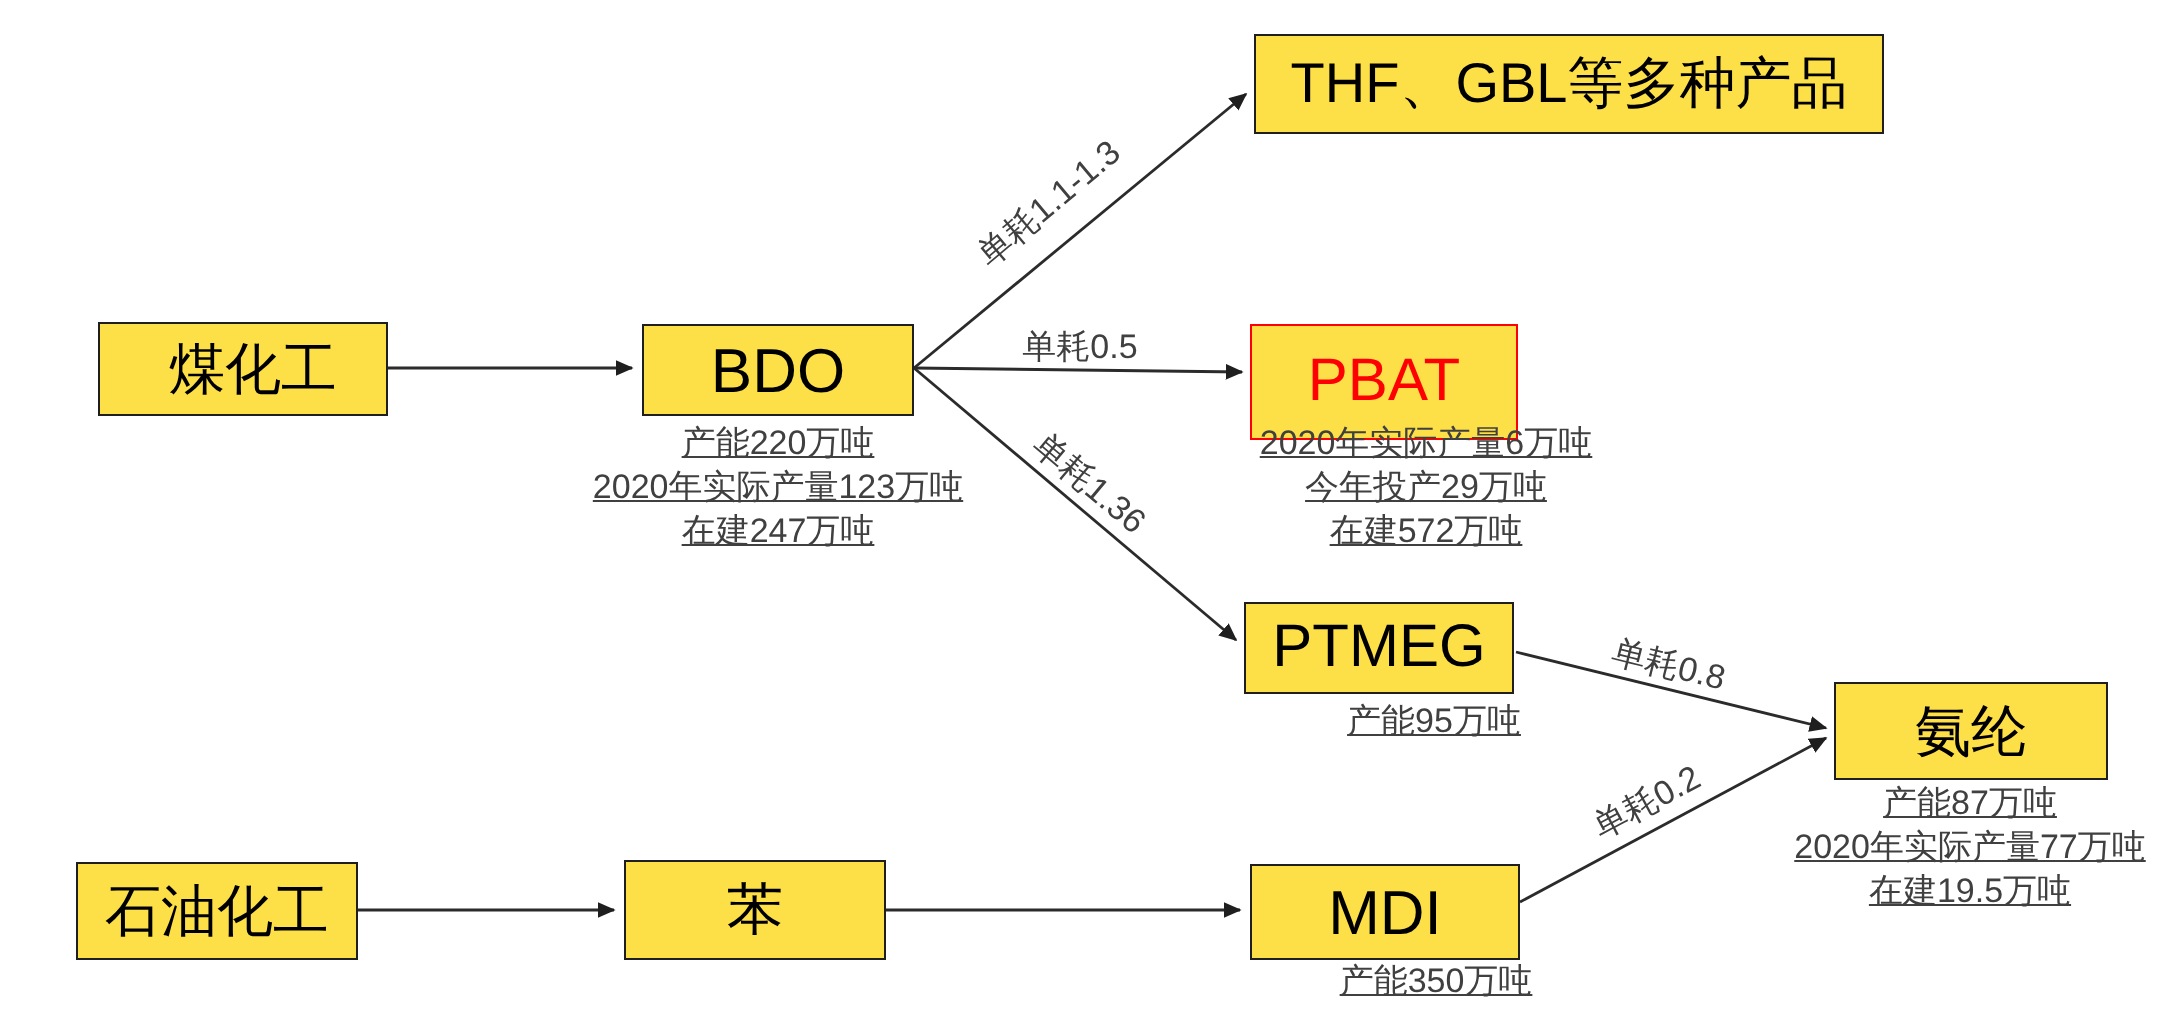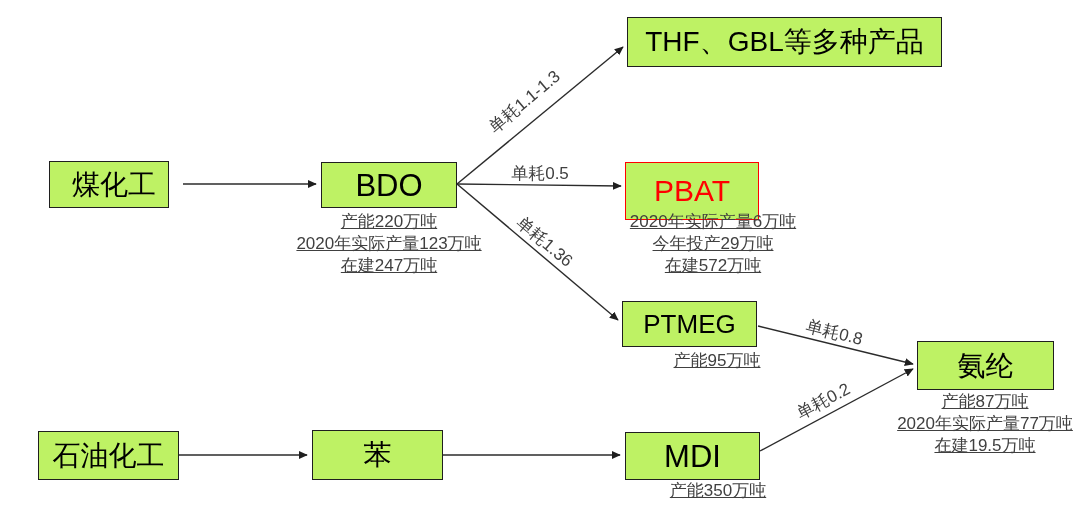--- a/index.html
+++ b/index.html
@@ -2,30 +2,30 @@
 <html><head>
 <meta charset="utf-8">
 <style>
   html,body{margin:0;padding:0;background:#ffffff;}
   #canvas{
     position:relative;width:1080px;height:515px;background:#ffffff;overflow:hidden;
     font-family:"Liberation Sans","DejaVu Sans",sans-serif;
   }
   .node{
     position:absolute;box-sizing:border-box;
-    border:1.6px solid #1f1f1f;background:#bef264;
+    border:1.6px solid #1f1f1f;background:#fde047;
     display:flex;align-items:center;justify-content:center;
     color:#000000;font-size:28px;line-height:1;white-space:nowrap;
   }
   .node.red{border-color:#ff0000;color:#ff0000;}
-  .node-coal   {left:49px;  top:161px; width:120px; height:47px;padding-left:10px;}
+  .node-coal   {left:49px;  top:161px; width:145px; height:47px;padding-left:10px;}
   .node-bdo    {left:321px; top:162px; width:136px; height:46px; font-size:31px;}
   .node-thf    {left:627px; top:17px;  width:315px; height:50px;}
   .node-pbat   {left:625px; top:162px; width:134px; height:58px; font-size:30px;}
-  .node-ptmeg  {left:622px; top:301px; width:135px; height:46px; font-size:26px;}
+  .node-ptmeg  {left:622px; top:301px; width:135px; height:46px; font-size:30px;}
   .node-spandex{left:917px; top:341px; width:137px; height:49px;}
   .node-petro  {left:38px;  top:431px; width:141px; height:49px;}
   .node-benzene{left:312px; top:430px; width:131px; height:50px;}
   .node-mdi    {left:625px; top:432px; width:135px; height:48px; font-size:31px;}
   .note{
     position:absolute;transform:translateX(-50%);
     color:#404040;font-size:17px;line-height:22px;text-align:center;white-space:nowrap;text-decoration:underline;
   }
   .note-bdo    {left:389px; top:211px;}
   .note-pbat   {left:692px; top:211px;margin-left:21px;}

